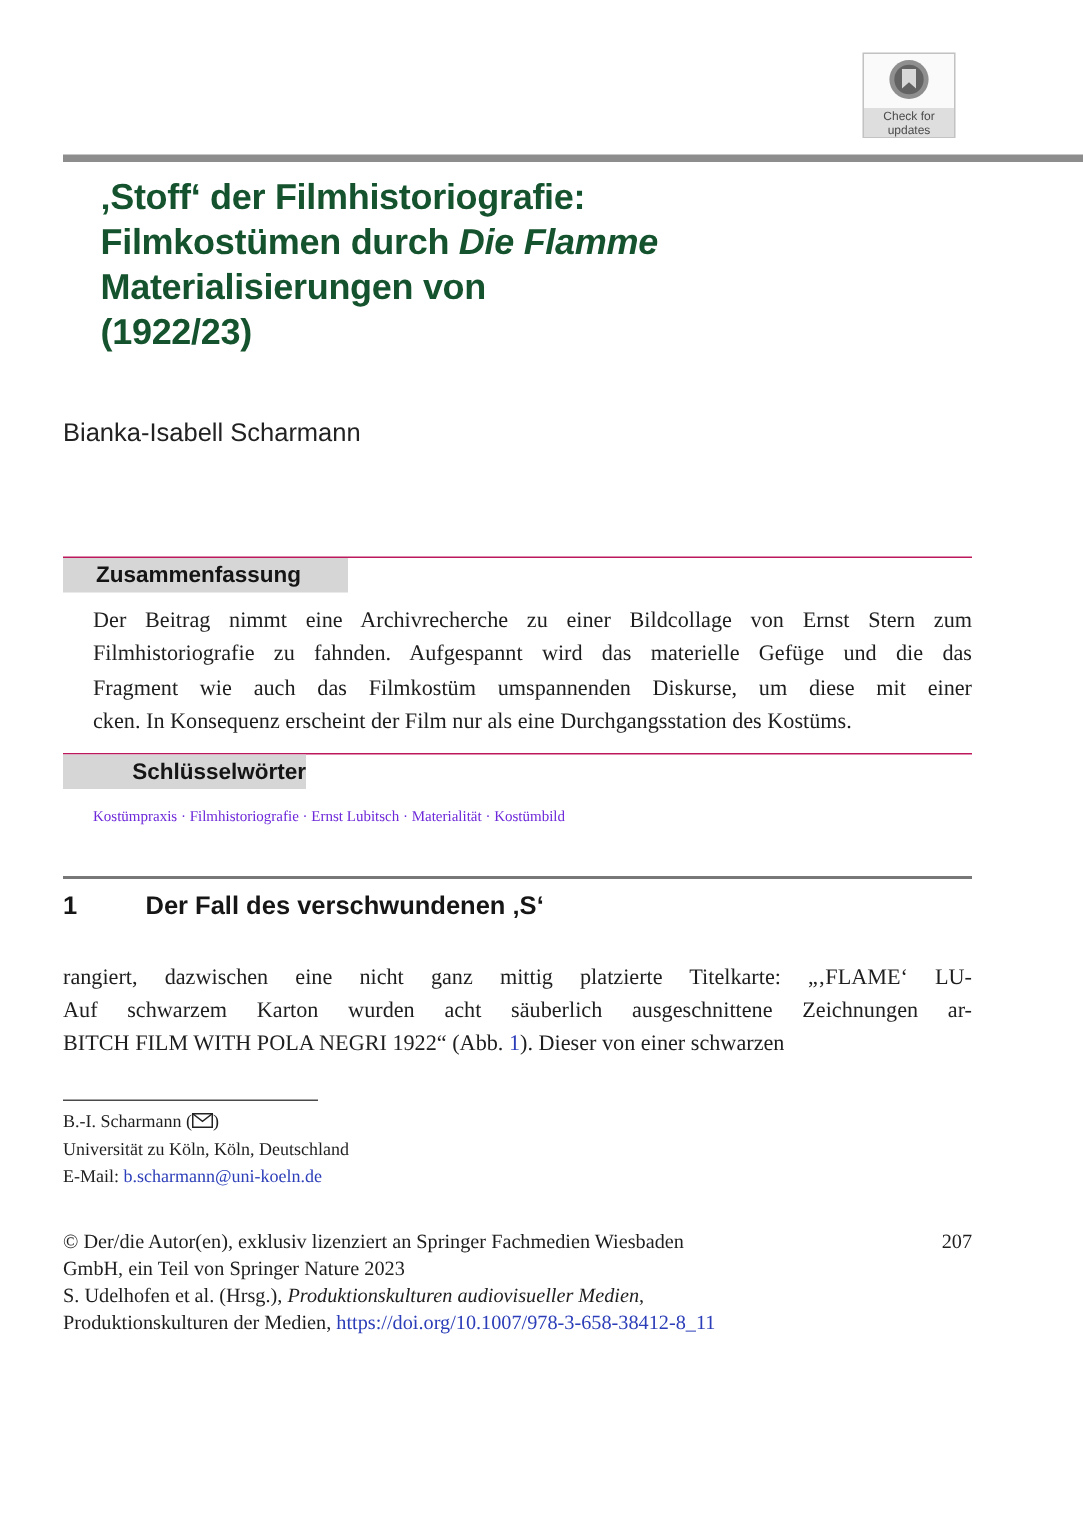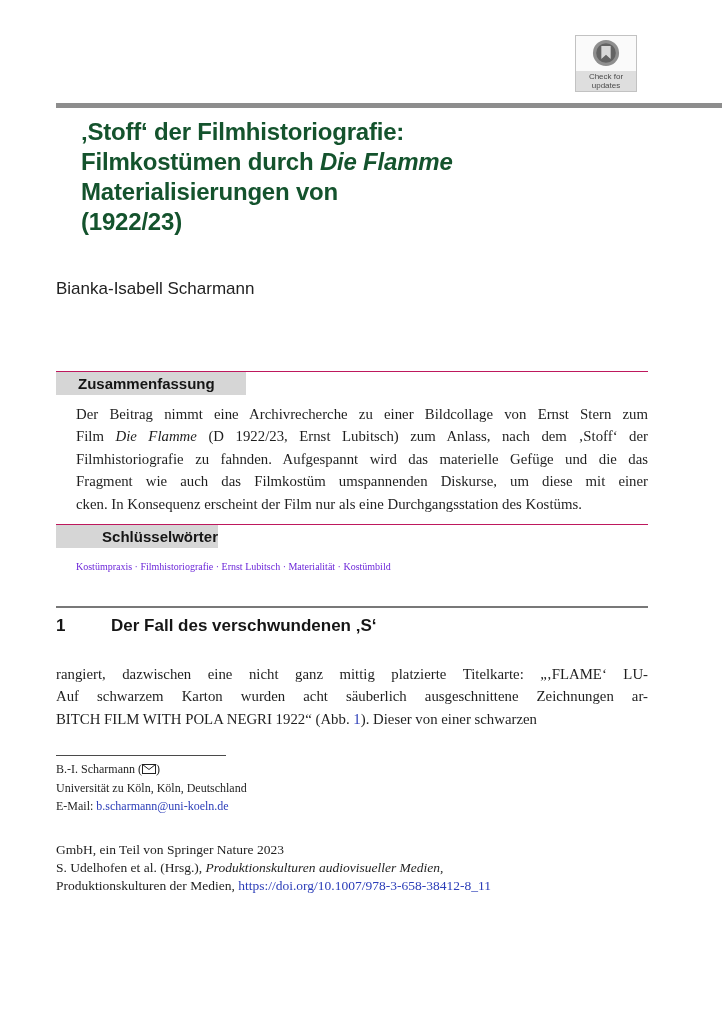--- a/index.html
+++ b/index.html
@@ -2,21 +2,21 @@
 <html><head>
 <meta charset="utf-8">
 <style>
   * { margin:0; padding:0; box-sizing:border-box; }
   body { background:#ffffff; font-family:"Liberation Serif", serif; }
   .page {
     position:relative;
     width:722px; height:1023px;
     background:#ffffff;
     overflow:hidden;
-    padding:103px 74px 0 56px;
+    padding:103px 74px 0 42px;
   }
 
   
   .badge {
     position:absolute; top:35px; right:85px;
     width:62px; height:57px;
     border:1px solid #c2c2c2;
     background:#fafafa;
     display:flex; flex-direction:column; align-items:center;
     cursor:pointer;
@@ -109,21 +109,20 @@
     <div>Materialisierungen von</div>
     <div>(1922/23)</div>
   </div>
 
   <div class="author">Bianka-Isabell Scharmann</div>
 
   <div class="headed-block">
     <div class="head-box w-zus">Zusammenfassung</div>
     <div class="serif-text abstract-text">
       <div class="jline">Der Beitrag nimmt eine Archivrecherche zu einer Bildcollage von Ernst Stern zum</div>
-      <div class="jline"><span>Film </span><i>Die Flamme</i><span> (D 1922/23, Ernst Lubitsch) zum Anlass, nach dem ‚Stoff‘ der</span></div>
       <div class="jline">Filmhistoriografie zu fahnden. Aufgespannt wird das materielle Gefüge und die das</div>
       <div class="jline">Fragment wie auch das Filmkostüm umspannenden Diskurse, um diese mit einer</div>
       <div class="jline last">cken. In Konsequenz erscheint der Film nur als eine Durchgangsstation des Kostüms.</div>
     </div>
   </div>
 
   <div class="headed-block kw">
     <div class="head-box w-kw">Schlüsselwörter</div>
     <div class="keywords-line">Kostümpraxis · Filmhistoriografie · Ernst Lubitsch · Materialität · Kostümbild</div>
   </div>
@@ -143,18 +142,22 @@
   <div class="footnote">
     <div><span>B.-I. Scharmann (</span><span class="env-icon"><svg width="14" height="10" viewBox="0 0 14 10">
             <rect x="0.5" y="0.5" width="13" height="9" fill="none" stroke="#222" stroke-width="1"></rect>
             <path d="M0.5 0.5 L7 5.5 L13.5 0.5" fill="none" stroke="#222" stroke-width="1"></path>
           </svg></span><span>)</span></div>
     <div>Universität zu Köln, Köln, Deutschland</div>
     <div><span>E-Mail: </span><a class="link">b.scharmann@uni-koeln.de</a></div>
   </div>
 
   <div class="footer-block">
+    <div class="footer-line1">
+      <span>© Der/die Autor(en), exklusiv lizenziert an Springer Fachmedien Wiesbaden</span>
+      <span class="pgnum">207</span>
+    </div>
     <div>GmbH, ein Teil von Springer Nature 2023</div>
     <div><span>S. Udelhofen et al. (Hrsg.), </span><i>Produktionskulturen audiovisueller Medien</i><span>,</span></div>
     <div><span>Produktionskulturen der Medien, </span><a class="link">https://doi.org/10.1007/978-3-658-38412-8_11</a></div>
   </div>
 
 </div>
 
 </body></html>

